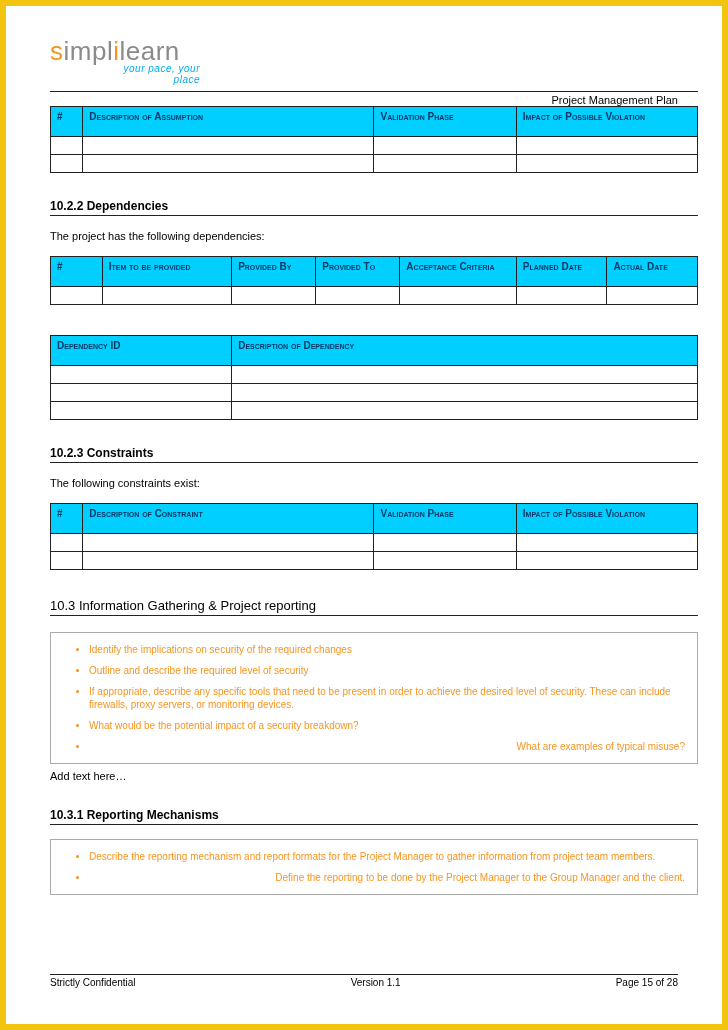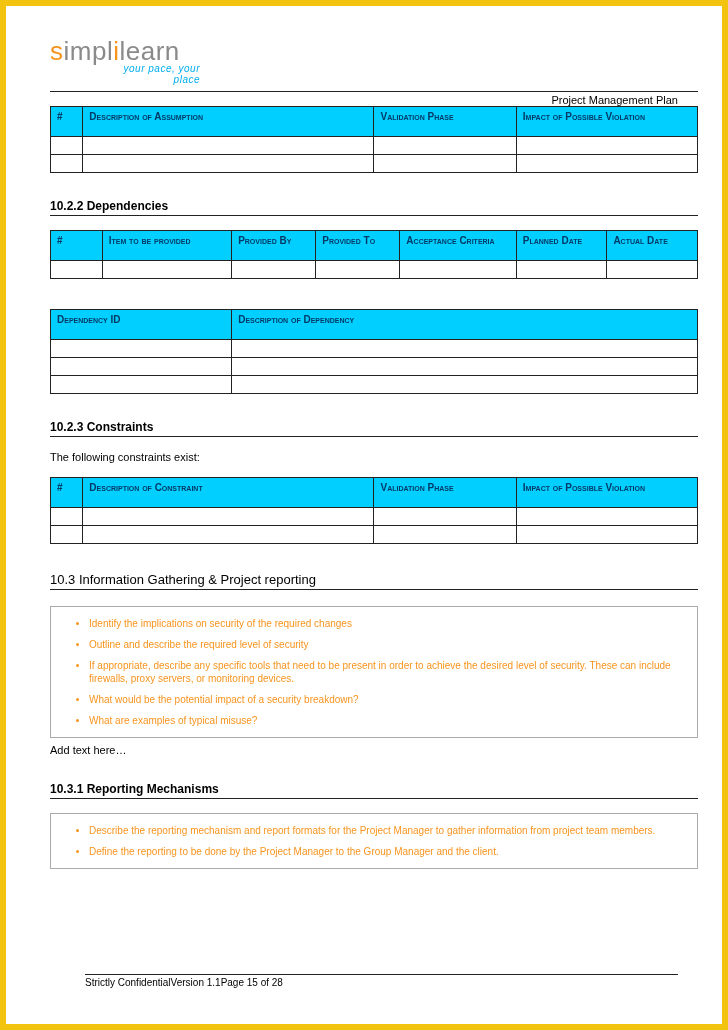--- a/index.html
+++ b/index.html
@@ -100,36 +100,36 @@
   .guidance-box ul {
     list-style: disc;
     padding-left: 8px;
   }
   .guidance-box li {
     font-size: 10px;
     color: #f7941e;
     margin-bottom: 8px;
     line-height: 1.3;
   }
-  .guidance-box li:last-child { margin-bottom: 0; }
+  .guidance-box li:last-child { margin-bottom: 0; text-align: right; }
   .placeholder {
     font-size: 11px;
     margin-top: 4px;
     margin-bottom: 4px;
   }
   .footer {
     position: absolute;
     bottom: 36px;
     left: 44px;
     right: 44px;
     border-top: 1px solid #222;
     padding-top: 2px;
     display: flex;
-    font-size: 10px;
-    margin-left: 35px;
+    justify-content: space-between;
+    font-size: 10px;
   }
   .watermark {
     position: absolute;
     bottom: 16px;
     left: 20px;
     font-size: 8px;
     color: #d8d8d8;
     letter-spacing: 0.5px;
   }
 </style>
@@ -168,20 +168,21 @@
           <td></td>
           <td></td>
           <td></td>
           <td></td>
         </tr>
   </tbody>
     </table>
 
   
   <div class="section-h">10.2.2  Dependencies</div>
+  <div class="body-text">The project has the following dependencies:</div>
 
   <table class="doc">
     <tbody>
         <tr>
       <th class="th-tall" style="width:8%">#</th>
       <th class="th-tall" style="width:20%">Item to be provided</th>
       <th class="th-tall" style="width:13%">Provided By</th>
       <th class="th-tall" style="width:13%">Provided To</th>
       <th class="th-tall" style="width:18%">Acceptance Criteria</th>
       <th class="th-tall" style="width:14%">Planned Date</th>

